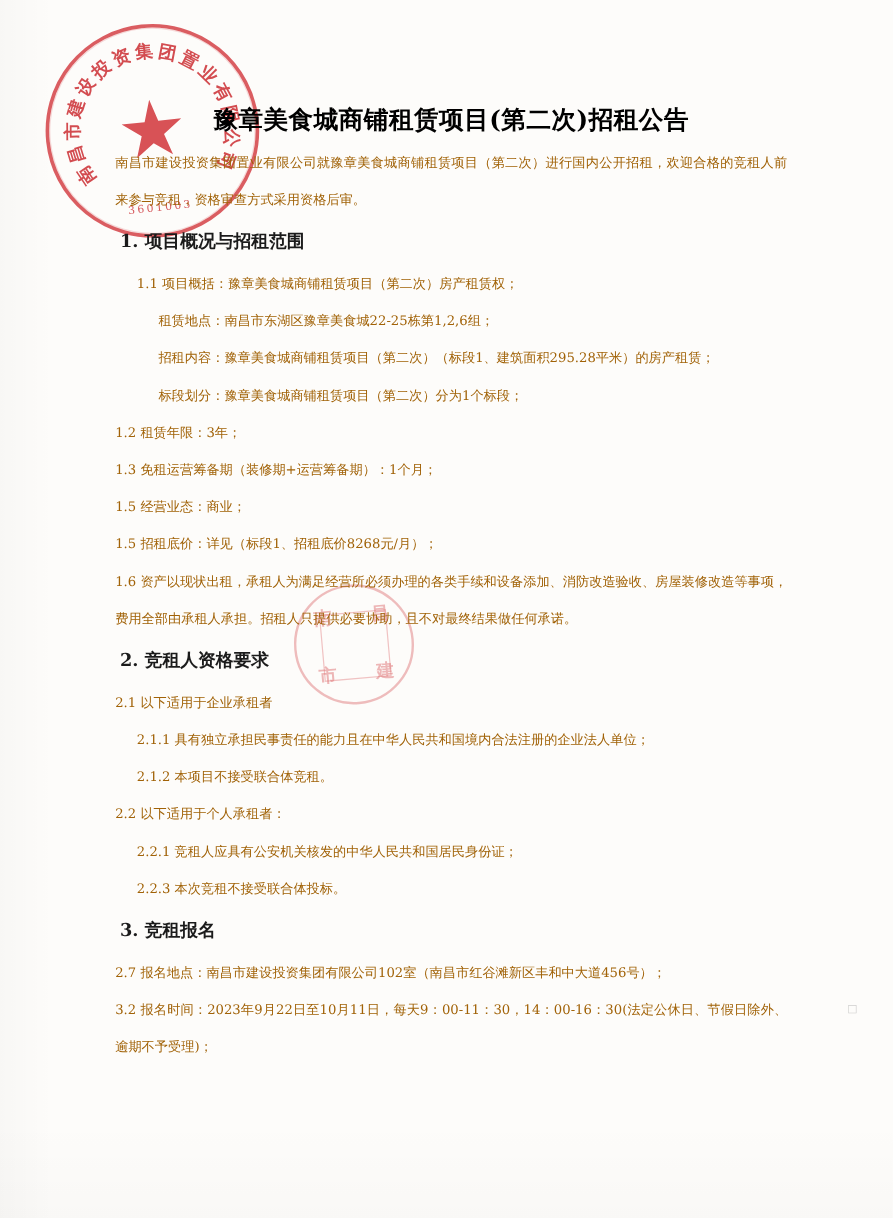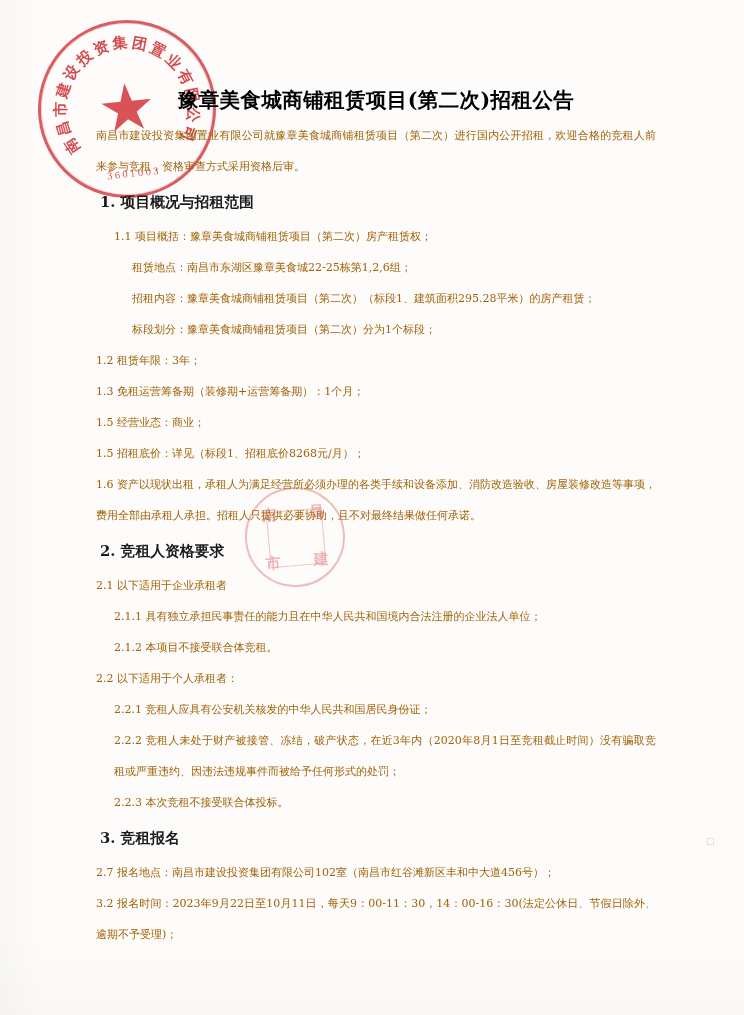--- a/index.html
+++ b/index.html
@@ -221,21 +221,20 @@
     <div class="para">1.5 经营业态：商业；</div>
     <div class="para">1.5 招租底价：详见（标段1、招租底价8268元/月）；</div>
     <div class="para">1.6 资产以现状出租，承租人为满足经营所必须办理的各类手续和设备添加、消防改造验收、房屋装修改造等事项，费用全部由承租人承担。招租人只提供必要协助，且不对最终结果做任何承诺。</div>
 
     <div class="sec-head">2. 竞租人资格要求</div>
     <div class="para b">2.1 以下适用于企业承租者</div>
     <div class="para indent1">2.1.1 具有独立承担民事责任的能力且在中华人民共和国境内合法注册的企业法人单位；</div>
     <div class="para indent1">2.1.2 本项目不接受联合体竞租。</div>
     <div class="para b">2.2 以下适用于个人承租者：</div>
     <div class="para indent1">2.2.1 竞租人应具有公安机关核发的中华人民共和国居民身份证；</div>
-    <div class="para indent1">2.2.2 竞租人未处于财产被接管、冻结，破产状态，在近3年内（2020年8月1日至竞租截止时间）没有骗取竞租或严重违约、因违法违规事件而被给予任何形式的处罚；</div>
     <div class="para indent1">2.2.3 本次竞租不接受联合体投标。</div>
 
     <div class="sec-head">3. 竞租报名</div>
     <div class="para">2.7 报名地点：南昌市建设投资集团有限公司102室（南昌市红谷滩新区丰和中大道456号）；</div>
     <div class="para">3.2 报名时间：2023年9月22日至10月11日，每天9：00-11：30，14：00-16：30(法定公休日、节假日除外、逾期不予受理)；</div>
 
   </div>
 </div>
 
 </body></html>

